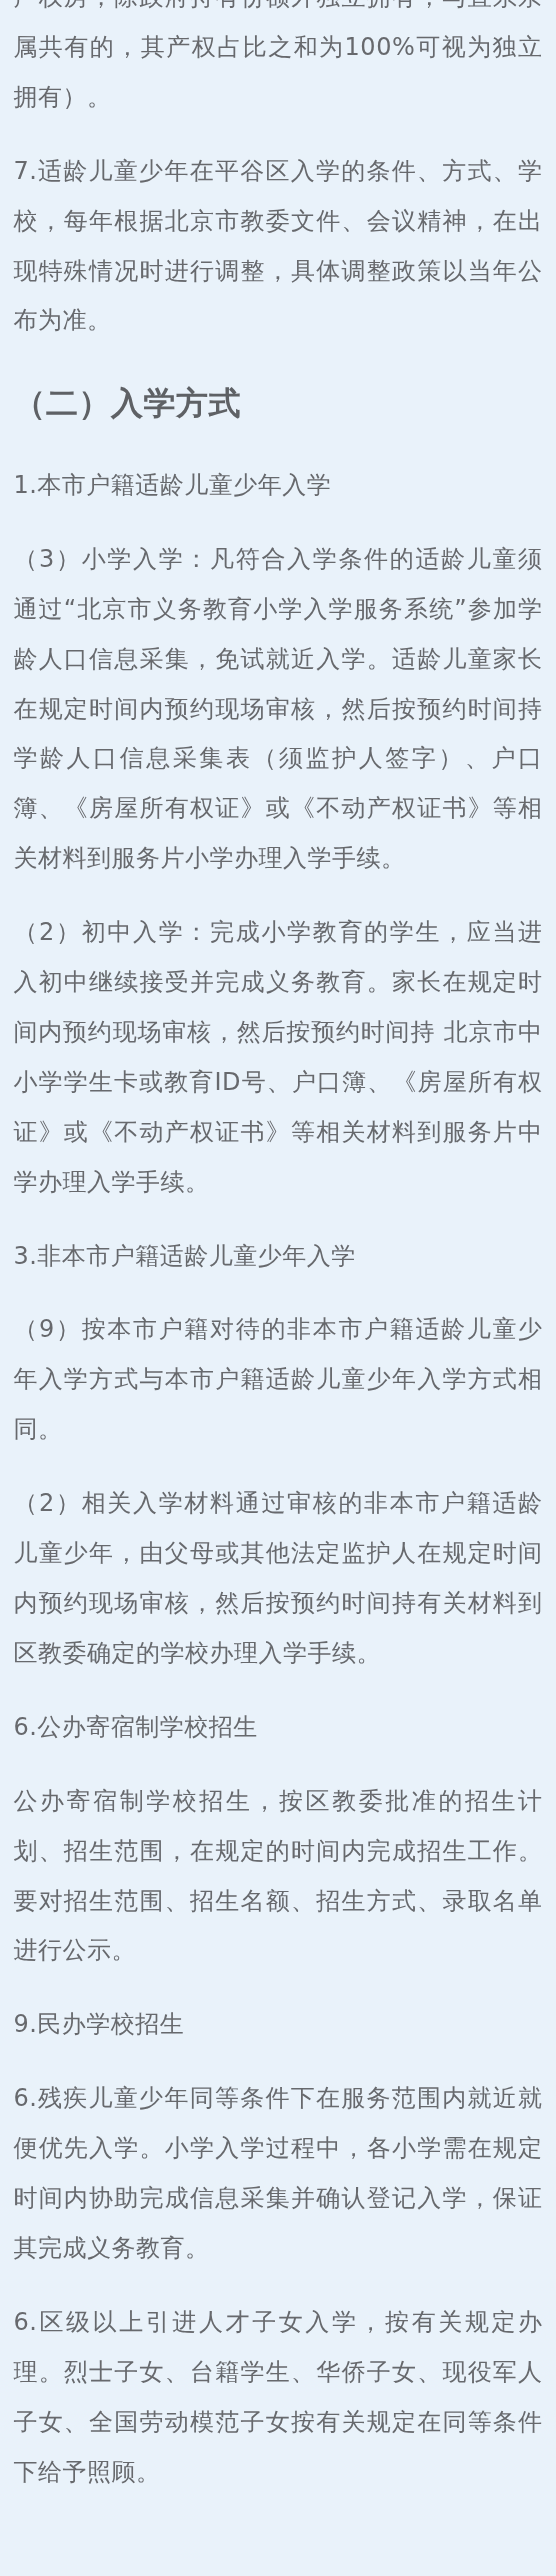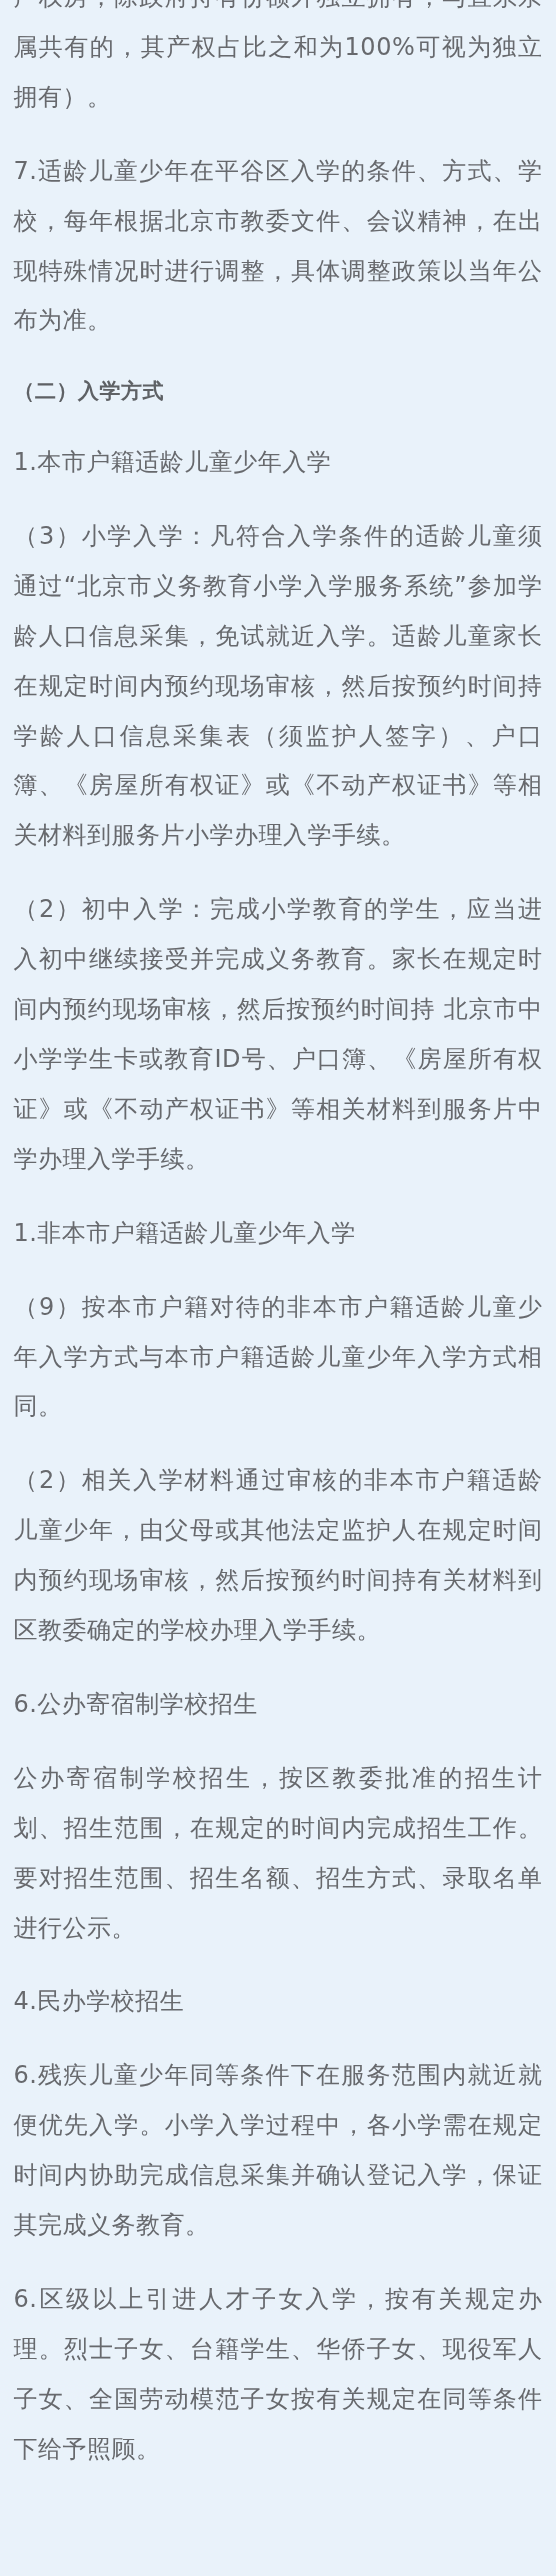--- a/index.html
+++ b/index.html
@@ -30,39 +30,39 @@
     text-align: justify;
   }
   .para {
     margin: 0 0 24px 0;
     font-weight: normal;
   }
   .heading {
     margin: 0 0 24px 0;
     font-weight: bold;
     color: #5e6165;
-    font-size: 21px;
+    font-size: 32px;
     line-height: 2.08;
   }
 </style>
 </head>
 <body>
 
 <div class="page">
   <div class="article">
     <p class="para">产权房，除政府持有份额外独立拥有；与直系亲属共有的，其产权占比之和为100%可视为独立拥有）。</p>
     <p class="para">7.适龄儿童少年在平谷区入学的条件、方式、学校，每年根据北京市教委文件、会议精神，在出现特殊情况时进行调整，具体调整政策以当年公布为准。</p>
     <h3 class="heading">（二）入学方式</h3>
     <p class="para">1.本市户籍适龄儿童少年入学</p>
     <p class="para">（3）小学入学：凡符合入学条件的适龄儿童须通过“北京市义务教育小学入学服务系统”参加学龄人口信息采集，免试就近入学。适龄儿童家长在规定时间内预约现场审核，然后按预约时间持学龄人口信息采集表（须监护人签字）、户口簿、《房屋所有权证》或《不动产权证书》等相关材料到服务片小学办理入学手续。</p>
     <p class="para">（2）初中入学：完成小学教育的学生，应当进入初中继续接受并完成义务教育。家长在规定时间内预约现场审核，然后按预约时间持 北京市中小学学生卡或教育ID号、户口簿、《房屋所有权证》或《不动产权证书》等相关材料到服务片中学办理入学手续。</p>
-    <p class="para">1.非本市户籍适龄儿童少年入学</p>
+    <p class="para">3.非本市户籍适龄儿童少年入学</p>
     <p class="para">（9）按本市户籍对待的非本市户籍适龄儿童少年入学方式与本市户籍适龄儿童少年入学方式相同。</p>
     <p class="para">（2）相关入学材料通过审核的非本市户籍适龄儿童少年，由父母或其他法定监护人在规定时间内预约现场审核，然后按预约时间持有关材料到区教委确定的学校办理入学手续。</p>
     <p class="para">6.公办寄宿制学校招生</p>
     <p class="para">公办寄宿制学校招生，按区教委批准的招生计划、招生范围，在规定的时间内完成招生工作。要对招生范围、招生名额、招生方式、录取名单进行公示。</p>
-    <p class="para">4.民办学校招生</p>
+    <p class="para">9.民办学校招生</p>
     <p class="para">6.残疾儿童少年同等条件下在服务范围内就近就便优先入学。小学入学过程中，各小学需在规定时间内协助完成信息采集并确认登记入学，保证其完成义务教育。</p>
     <p class="para">6.区级以上引进人才子女入学，按有关规定办理。烈士子女、台籍学生、华侨子女、现役军人子女、全国劳动模范子女按有关规定在同等条件下给予照顾。</p>
 
   </div>
 </div>
 
 
 </body></html>

